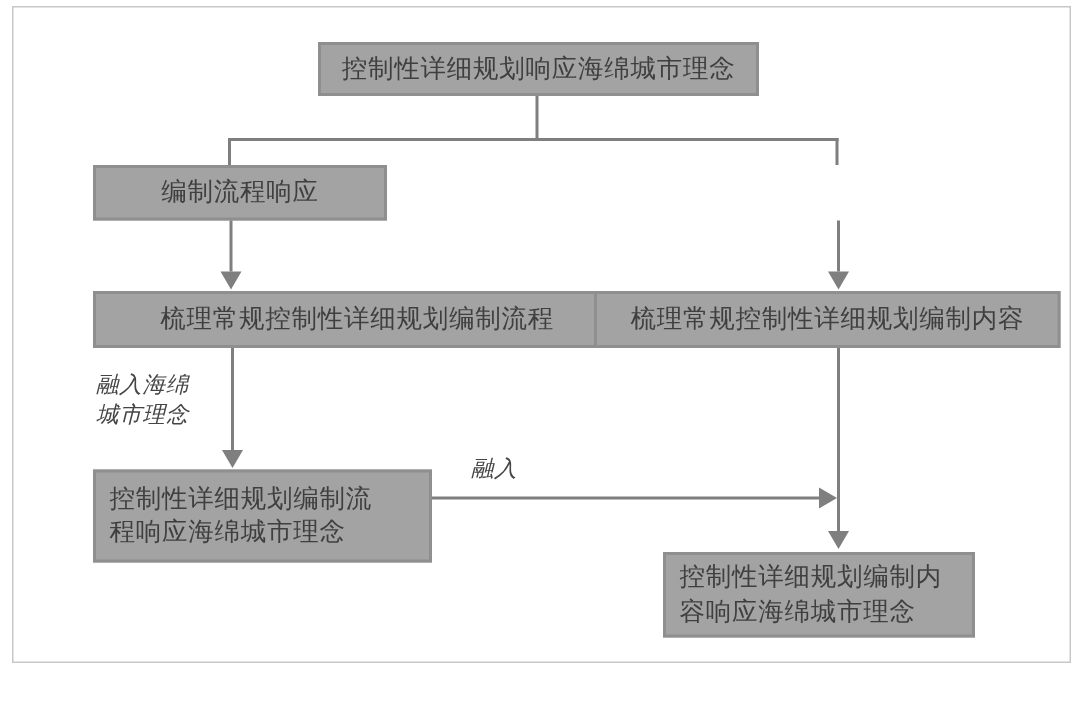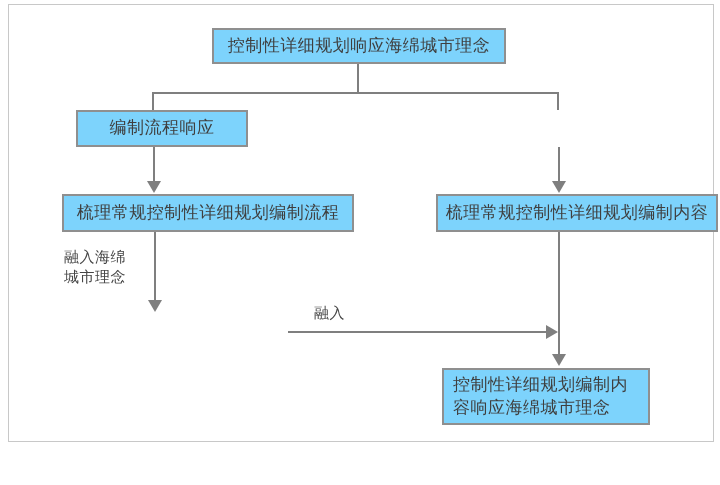--- a/index.html
+++ b/index.html
@@ -5,64 +5,67 @@
   html,body{margin:0;padding:0;background:#fff;}
   #stage{
     position:relative;width:720px;height:485px;background:#ffffff;
     font-family:"Liberation Sans",sans-serif;overflow:hidden;
   }
   .frame{
     position:absolute;left:8px;top:4px;width:706px;height:438px;
     border:1px solid #c8c8c8;background:#ffffff;box-sizing:border-box;
   }
   .box{
-    position:absolute;background:#7dd3fc;border:2px solid #8f8f8f;
+    position:absolute;background:#a3a3a3;border:2px solid #8f8f8f;
     color:#3f3f3f;display:flex;align-items:center;justify-content:center;
     font-size:17px;line-height:1.32;text-align:center;box-sizing:border-box;
     letter-spacing:0.5px;
   }
   .box.wrap{justify-content:flex-start;text-align:left;padding-left:9px;}
   .box.wrap .inner{display:inline-block;width:10.45em;}
   .line{position:absolute;background:#7f7f7f;}
   .arrow-down{
     position:absolute;width:0;height:0;
     border-left:7px solid transparent;border-right:7px solid transparent;
     border-top:12px solid #7f7f7f;
   }
   .arrow-right{
     position:absolute;width:0;height:0;
     border-top:7px solid transparent;border-bottom:7px solid transparent;
     border-left:12px solid #7f7f7f;
   }
   .edge-label{
     position:absolute;color:#454545;font-size:15px;line-height:20px;
-    letter-spacing:0.5px;font-weight:500;
+    letter-spacing:0.5px;font-weight:500;font-style:italic;
   }
   .edge-label.wrap4{width:4.2em;}
   .caption{
     position:absolute;left:4px;top:453px;width:700px;
     color:#1c1c1c;font-size:20px;font-weight:bold;letter-spacing:1px;
   }
 </style>
 </head>
 <body>
 
 <div id="stage">
 
   <div class="frame"></div>
 
   <div class="box" style="left:212px;top:28px;width:294px;height:36px;">控制性详细规划响应海绵城市理念</div>
 
-  <div class="box" style="left:76px;top:110px;width:172px;height:37px;">编制流程响应</div>
+  <div class="box" style="left:62px;top:110px;width:196px;height:37px;">编制流程响应</div>
 
 
-  <div class="box" style="left:62px;top:194px;width:292px;height:38px;">梳理常规控制性详细规划编制流程</div>
+  <div class="box" style="left:62px;top:194px;width:352px;height:38px;">梳理常规控制性详细规划编制流程</div>
 
-  <div class="box" style="left:436px;top:194px;width:282px;height:38px;">梳理常规控制性详细规划编制内容</div>
+  <div class="box" style="left:396px;top:194px;width:311px;height:38px;">梳理常规控制性详细规划编制内容</div>
 
+  <div class="box wrap" style="left:62px;top:313px;width:226px;height:62px;">
+    <span class="inner">控制性详细规划编制流程响应海绵城市理念</span>
+  </div>
 
   <div class="box wrap" style="left:442px;top:368px;width:208px;height:57px;">
     <span class="inner">控制性详细规划编制内容响应海绵城市理念</span>
   </div>
 
   <div class="line" style="left:357px;top:64px;width:2px;height:29px;"></div>
   <div class="line" style="left:152px;top:92px;width:407px;height:2px;"></div>
   <div class="line" style="left:152px;top:92px;width:2px;height:18px;"></div>
   <div class="line" style="left:557px;top:92px;width:2px;height:18px;"></div>
 

